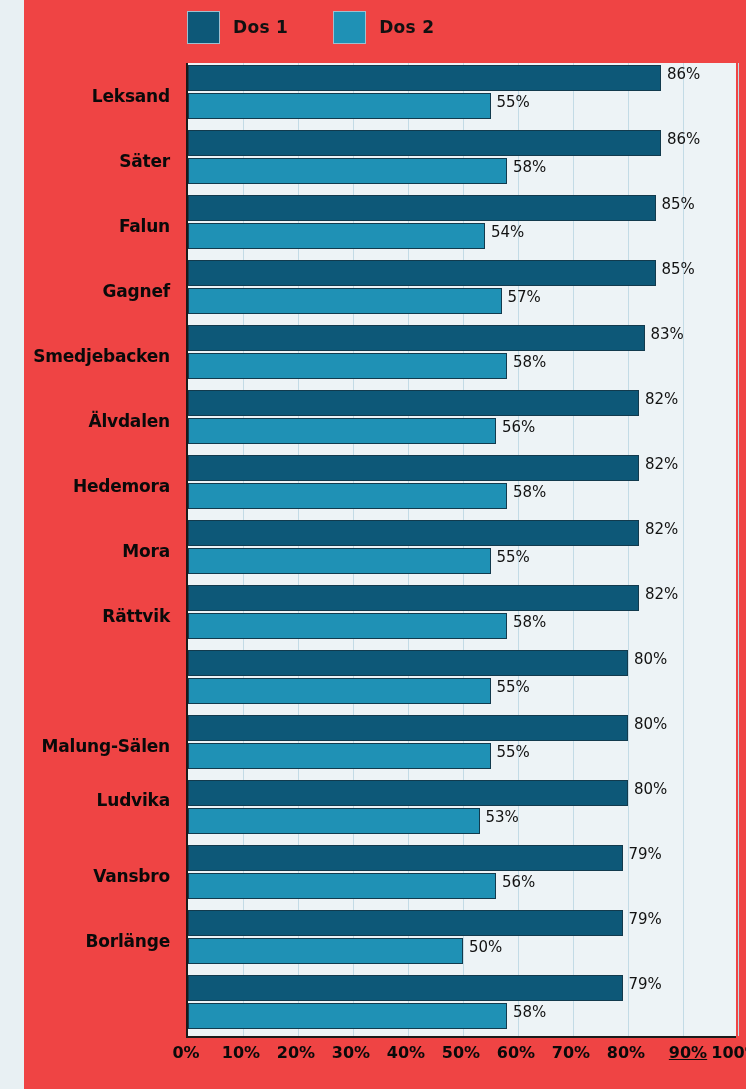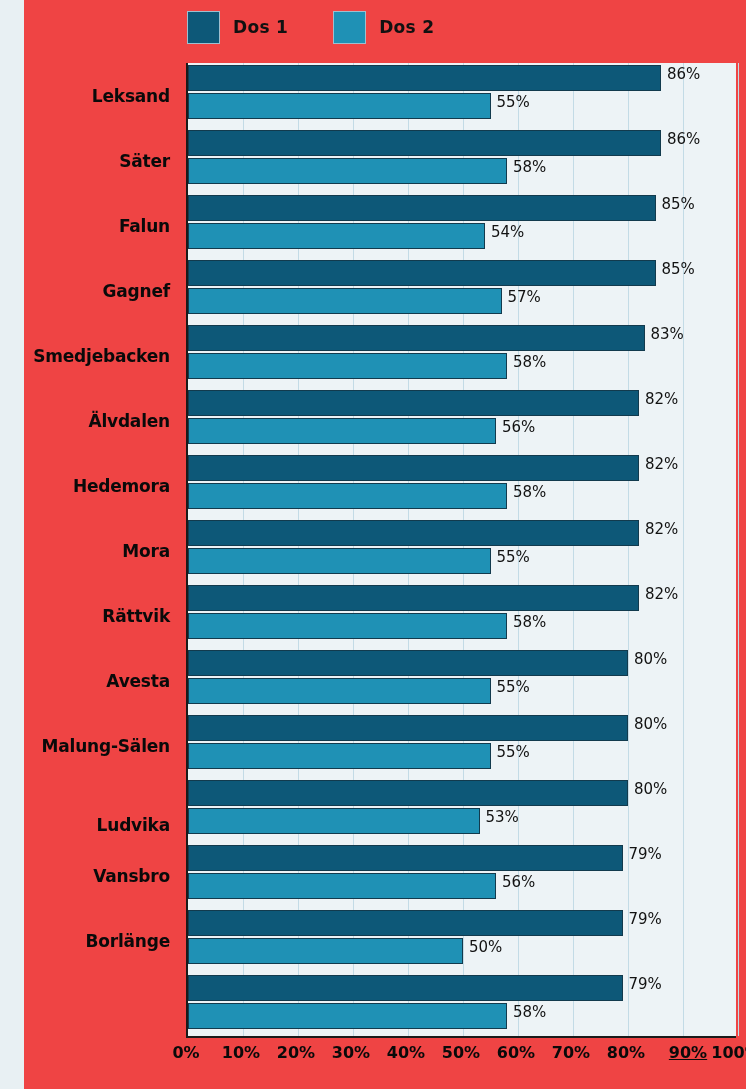--- a/index.html
+++ b/index.html
@@ -177,23 +177,22 @@
   <div class="cat-labels" id="cat-labels">
       <div class="cat-label" style="top: 0px;">Leksand</div>
       <div class="cat-label" style="top: 65px;">Säter</div>
       <div class="cat-label" style="top: 130px;">Falun</div>
       <div class="cat-label" style="top: 195px;">Gagnef</div>
       <div class="cat-label" style="top: 260px;">Smedjebacken</div>
       <div class="cat-label" style="top: 325px;">Älvdalen</div>
       <div class="cat-label" style="top: 390px;">Hedemora</div>
       <div class="cat-label" style="top: 455px;">Mora</div>
       <div class="cat-label" style="top: 520px;">Rättvik</div>
-      <div class="cat-label" style="top: 585px;">Avesta</div>
       <div class="cat-label" style="top: 650px;">Malung-Sälen</div>
-      <div class="cat-label" style="top: 729px;">Ludvika</div>
+      <div class="cat-label" style="top: 704px;">Ludvika</div>
       <div class="cat-label" style="top: 845px;">Borlänge</div>
       <div class="cat-label" style="top: 780px;">Vansbro</div>
     </div>
 
   <div class="plot">
     <div class="gridlines" id="gridlines">
         <div class="gridline" style="left: 55px;"></div>
         <div class="gridline" style="left: 110px;"></div>
         <div class="gridline" style="left: 165px;"></div>
         <div class="gridline" style="left: 220px;"></div>

